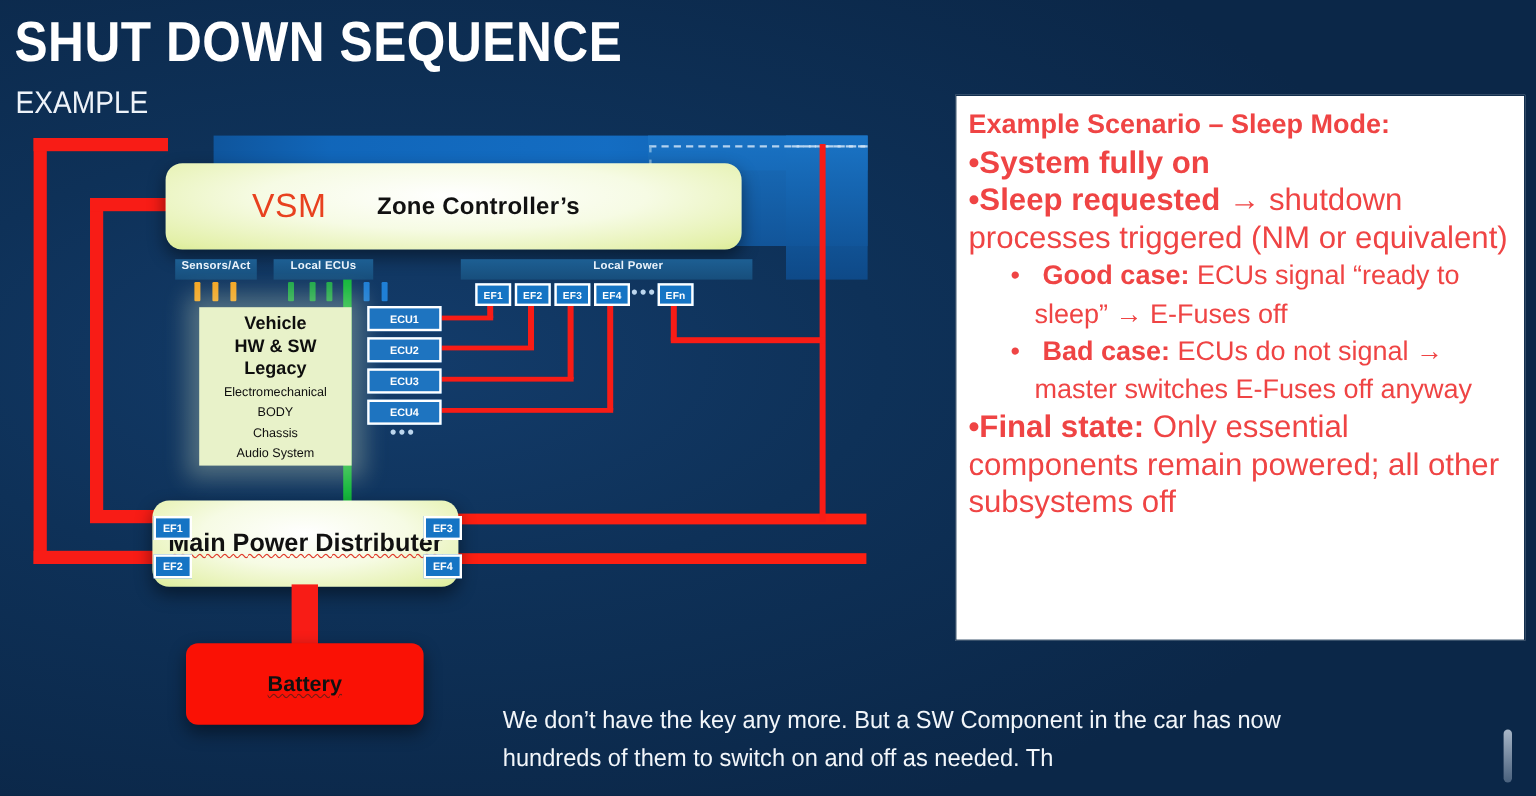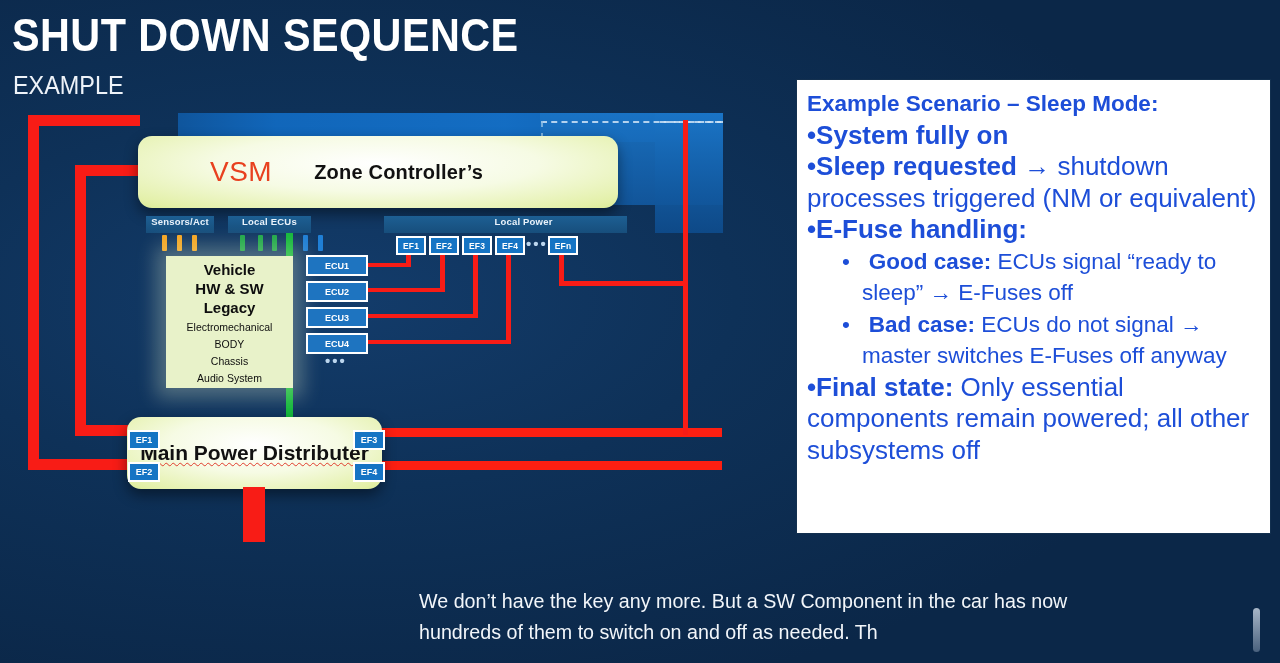--- a/index.html
+++ b/index.html
@@ -159,21 +159,21 @@
     color:#ffffff;font-size:9px;font-weight:bold;
     display:flex;align-items:center;justify-content:center;
     z-index:6;
   }
 
   
   .panel{
     position:absolute;left:796px;top:79px;width:475px;height:455px;
     background:#ffffff;border:1.5px solid #13304f;
     box-sizing:border-box;padding:8px 10px 6px 10px;
-    color:#1d4ed8;overflow:hidden;
+    color:#ef4444;overflow:hidden;
   }
   .panel p{margin:0;font-size:22.5px;line-height:31.5px;}
   .panel .hd{font-weight:bold;}
   .panel .b1{font-size:26px;line-height:31.5px;}
   .panel .b2{font-size:22.5px;line-height:31.5px;padding-left:55px;text-indent:-20px;}
   .panel b{font-weight:bold;}
 
   
   .caption{
     position:absolute;left:419px;top:585px;width:855px;
@@ -313,35 +313,35 @@
   </div>
   <div class="ef-corner" style="left:353px;top:430px;">
     <span>EF3</span>
   </div>
   <div class="ef-corner" style="left:353px;top:462px;">
     <span>EF4</span>
   </div>
 
   <div class="wire" style="left:243px;top:487px;width:22px;height:55px;"></div>
 
+  <div class="battery-box">
+    <span class="battery-label">Battery</span>
+  </div>
 
   <div class="panel">
     <p class="hd">Example Scenario – Sleep Mode:</p>
 
     <p class="b1">
       <b><span>•</span><span>System fully on</span></b>
     </p>
 
     <p class="b1">
       <b><span>•</span><span>Sleep requested</span></b><span> → shutdown processes triggered (NM or equivalent)</span>
     </p>
 
-    <p class="b1">
-      <b><span>•</span><span>E-Fuse handling:</span></b>
-    </p>
 
     <p class="b2">
       <span>•</span>&nbsp;&nbsp;&nbsp;<b><span>Good case:</span></b><span> ECUs signal “ready to sleep” → E-Fuses off</span>
     </p>
 
     <p class="b2">
       <span>•</span>&nbsp;&nbsp;&nbsp;<b><span>Bad case:</span></b><span> ECUs do not signal → master switches E-Fuses off anyway</span>
     </p>
 
     <p class="b1">

